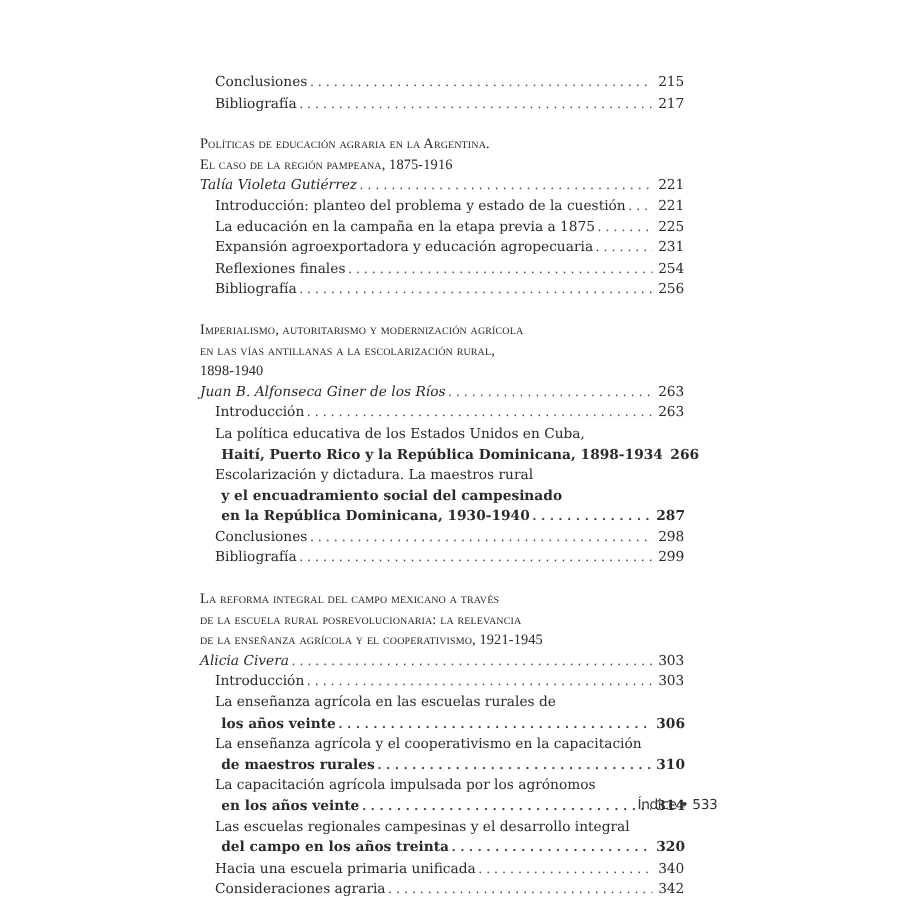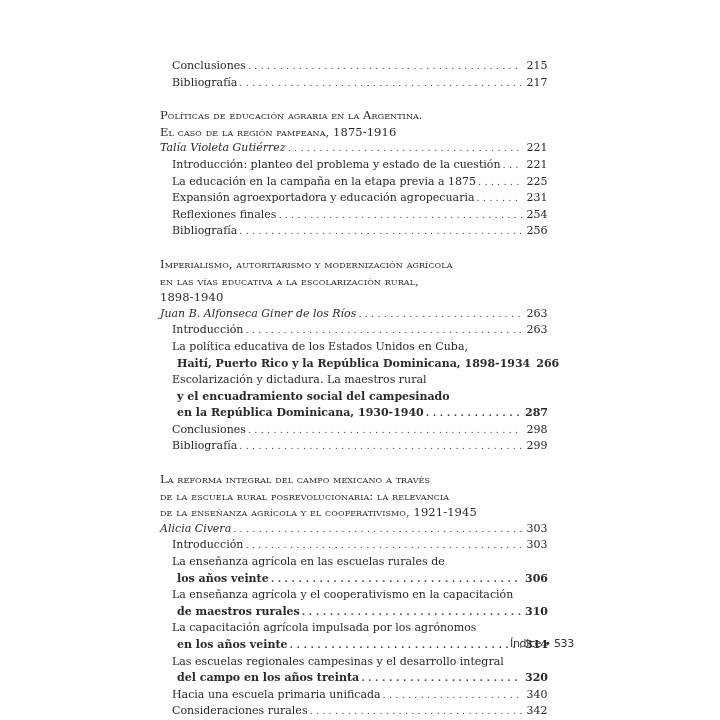--- a/index.html
+++ b/index.html
@@ -6,21 +6,21 @@
   body { width:720px; height:720px; position:relative; overflow:hidden;
          font-family: "DejaVu Serif", "Liberation Serif", serif; color:#2a2a2a; }
   .page { position:absolute; left:160px; top:58px; width:388px; }
   .line { display:flex; align-items:baseline; height:16.6px; font-size:11px; line-height:16.6px; white-space:nowrap; }
   .txt { flex:0 0 auto; }
   .leader { flex:1 1 auto; overflow:hidden; margin:0 4px 0 2px; color:#444; letter-spacing:2.6px; font-size:10px; }
   .leader::before { content:". . . . . . . . . . . . . . . . . . . . . . . . . . . . . . . . . . . . . . . . . . . . . . . . . . . . . . . . . . . . . . . . . . . . . . . . . . . . . . . . . . . . . . . . . . . . . . . . . . . . . . . . . . ."; letter-spacing:0; }
   .pg { flex:0 0 auto; min-width:22px; text-align:center; }
   .l1 { padding-left:12px; }
   .cont { padding-left:17px;font-weight:bold; }
-  .heading { font-variant: small-caps; font-size:11.5px; letter-spacing:0.1px; }
+  .heading { font-variant: small-caps; font-size:11.5px; letter-spacing:0.1px;font-family:Liberation Serif, serif; }
   .author { font-style:italic; }
   .gap { height:16px; }
   .section { margin:0; }
   .footer { position:absolute; left:510px; top:637px; font-family:"DejaVu Sans", "Liberation Sans", sans-serif; font-size:11px; color:#333; letter-spacing:-0.3px; }
 </style>
 </head>
 <body>
 
 <div class="page">
 
@@ -76,21 +76,21 @@
     </div>
   </div>
 
   <div class="gap"></div>
 
   <div class="section">
     <div class="line heading">
         <span class="txt">Imperialismo, autoritarismo y modernización agrícola</span>
       </div>
     <div class="line heading">
-        <span class="txt">en las vías educativa a la escolarización rural,</span>
+        <span class="txt">en las vías antillanas a la escolarización rural,</span>
       </div>
     <div class="line heading">
         <span class="txt">1898-1940</span>
       </div>
     <div class="line author">
       <span class="txt">Juan B. Alfonseca Giner de los Ríos</span>
       <span class="leader"></span>
       <span class="pg" style="font-style:normal">263</span>
     </div>
     <div class="line l1">
@@ -182,21 +182,21 @@
       <span class="txt">del campo en los años treinta</span>
         <span class="leader"></span>
       <span class="pg">320</span>
     </div>
     <div class="line l1">
       <span class="txt">Hacia una escuela primaria unificada</span>
         <span class="leader"></span>
       <span class="pg">340</span>
     </div>
     <div class="line l1">
-      <span class="txt">Consideraciones rurales</span>
+      <span class="txt">Consideraciones agraria</span>
         <span class="leader"></span>
       <span class="pg">342</span>
     </div>
     <div class="line l1">
       <span class="txt">Bibliografía</span>
         <span class="leader"></span>
       <span class="pg">344</span>
     </div>
   </div>
 </div>

